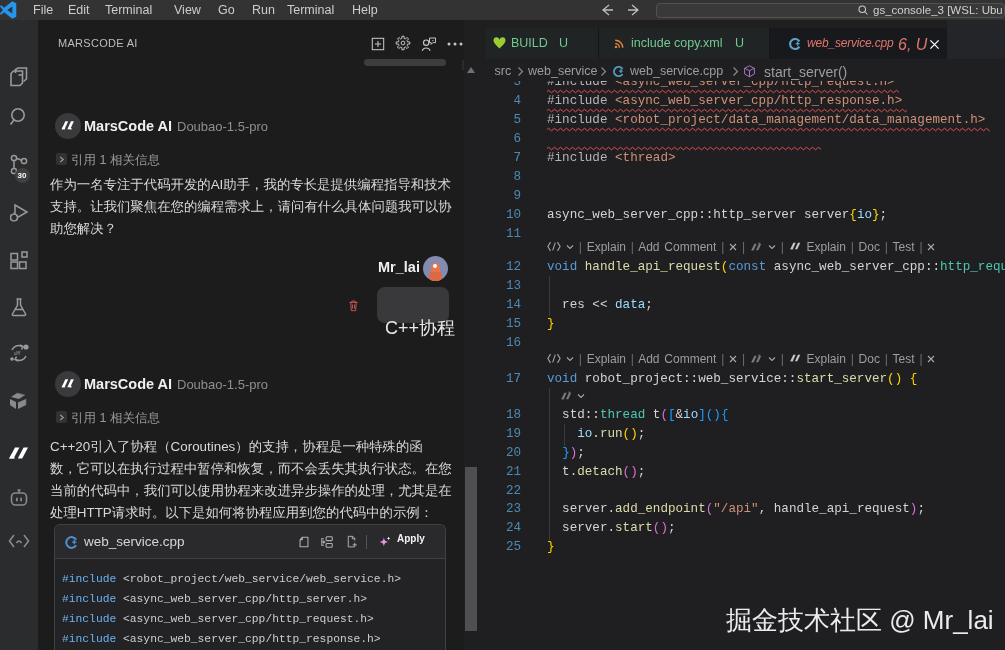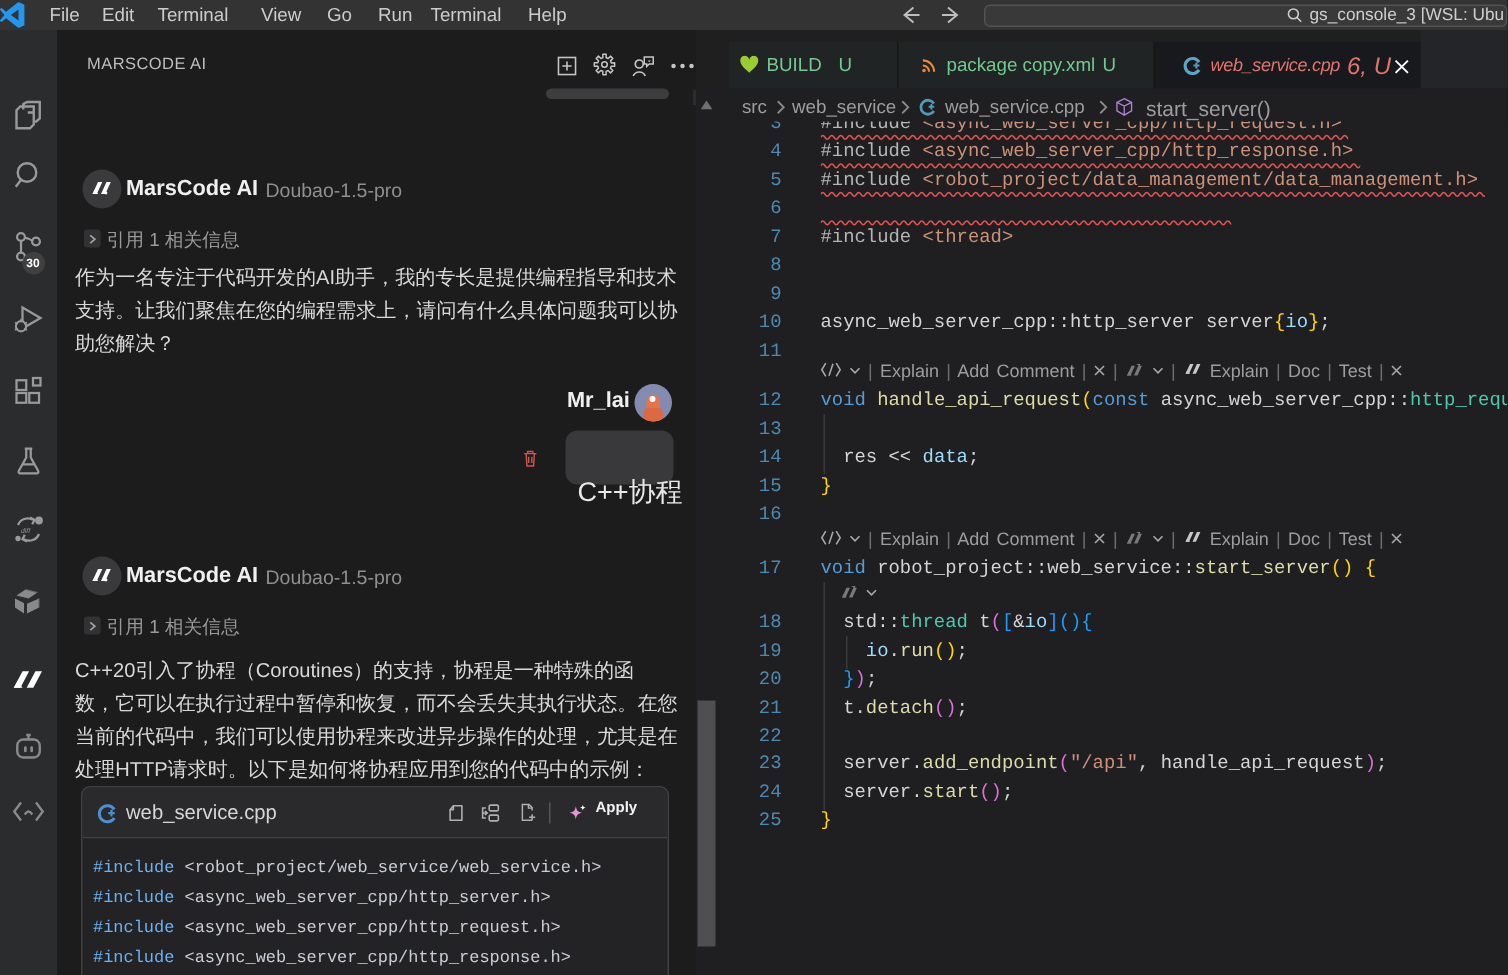--- a/index.html
+++ b/index.html
@@ -266,21 +266,21 @@
     <span class="abs" style="left:47px;top:16px;font-size:12.5px;color:#73c991;">BUILD</span>
     <span class="abs" style="left:95px;top:16px;font-size:12.5px;color:#73c991;">U</span>
     <svg class="abs" style="left:149px;top:18px" width="12" height="12" viewBox="0 0 16 16">
       <g fill="none" stroke="#e8883e" stroke-width="1.8">
         <path d="M3 13 a10 10 0 0 1 0-10" transform="rotate(90 8 8)" display="none"></path>
         <path d="M3 3 a10 10 0 0 1 10 10"></path>
         <path d="M3 7.5 a5.5 5.5 0 0 1 5.5 5.5"></path>
       </g>
       <circle cx="4" cy="12" r="1.6" fill="#e8883e"></circle>
     </svg>
-    <span class="abs" style="left:167px;top:16px;font-size:12.5px;color:#73c991;">package copy.xml</span>
+    <span class="abs" style="left:167px;top:16px;font-size:12.5px;color:#73c991;">include copy.xml</span>
     <span class="abs" style="left:271px;top:16px;font-size:12.5px;color:#73c991;">U</span>
     <svg class="abs" style="left:324px;top:17px" width="14" height="14" viewBox="0 0 24 24">
       <path d="M19.5 7.5 A8.6 8.6 0 1 0 19.5 16.5" fill="none" stroke="#5da5c8" stroke-width="3.6"></path>
       <g fill="#519aba">
         <rect x="13" y="10.2" width="7" height="2.4" rx="0.4"></rect>
         <rect x="15.3" y="7.9" width="2.4" height="7" rx="0.4"></rect>
       </g>
     </svg>
     <span class="abs" style="left:343px;top:16px;font-size:12px;font-style:italic;color:#e0756f;letter-spacing:-0.2px;">web_service.cpp</span>
     <span class="abs" style="left:434px;top:16px;font-size:16px;font-style:italic;color:#e0756f;">6, U</span>
@@ -437,13 +437,14 @@
           <path d="M0 2.5 q1.5 -2.5 3 0 q1.5 2.5 3 0 q1.5 -2.5 3 0 q1.5 2.5 3 0 q1.5 -2.5 3 0 q1.5 2.5 3 0 q1.5 -2.5 3 0 q1.5 2.5 3 0 q1.5 -2.5 3 0 q1.5 2.5 3 0 q1.5 -2.5 3 0 q1.5 2.5 3 0 q1.5 -2.5 3 0 q1.5 2.5 3 0 q1.5 -2.5 3 0 q1.5 2.5 3 0 q1.5 -2.5 3 0 q1.5 2.5 3 0 q1.5 -2.5 3 0 q1.5 2.5 3 0 q1.5 -2.5 3 0 q1.5 2.5 3 0 q1.5 -2.5 3 0 q1.5 2.5 3 0 q1.5 -2.5 3 0 q1.5 2.5 3 0 q1.5 -2.5 3 0 q1.5 2.5 3 0 q1.5 -2.5 3 0 q1.5 2.5 3 0 q1.5 -2.5 3 0 q1.5 2.5 3 0 q1.5 -2.5 3 0 q1.5 2.5 3 0 q1.5 -2.5 3 0 q1.5 2.5 3 0 q1.5 -2.5 3 0 q1.5 2.5 3 0 q1.5 -2.5 3 0 q1.5 2.5 3 0 q1.5 -2.5 3 0 q1.5 2.5 3 0 q1.5 -2.5 3 0 q1.5 2.5 3 0 q1.5 -2.5 3 0 q1.5 2.5 3 0 q1.5 -2.5 3 0 q1.5 2.5 3 0 q1.5 -2.5 3 0 q1.5 2.5 3 0 q1.5 -2.5 3 0 q1.5 2.5 3 0 q1.5 -2.5 3 0 q1.5 2.5 3 0 q1.5 -2.5 3 0 q1.5 2.5 3 0 q1.5 -2.5 3 0 q1.5 2.5 3 0 q1.5 -2.5 3 0 q1.5 2.5 3 0 q1.5 -2.5 3 0 q1.5 2.5 3 0 q1.5 -2.5 3 0 q1.5 2.5 3 0 q1.5 -2.5 3 0 q1.5 2.5 3 0 q1.5 -2.5 3 0 q1.5 2.5 3 0 q1.5 -2.5 3 0 q1.5 2.5 3 0 q1.5 -2.5 3 0 q1.5 2.5 3 0 q1.5 -2.5 3 0 q1.5 2.5 3 0 q1.5 -2.5 3 0 q1.5 2.5 3 0 q1.5 -2.5 3 0 q1.5 2.5 3 0 q1.5 -2.5 3 0 q1.5 2.5 3 0 q1.5 -2.5 3 0 q1.5 2.5 3 0 q1.5 -2.5 3 0 q1.5 2.5 3 0 q1.5 -2.5 3 0 q1.5 2.5 3 0 q1.5 -2.5 3 0 q1.5 2.5 3 0 q1.5 -2.5 3 0 q1.5 2.5 3 0 q1.5 -2.5 3 0 q1.5 2.5 3 0 q1.5 -2.5 3 0 q1.5 2.5 3 0 q1.5 -2.5 3 0 q1.5 2.5 3 0 q1.5 -2.5 3 0 q1.5 2.5 3 0 q1.5 -2.5 3 0 q1.5 2.5 3 0 q1.5 -2.5 3 0 q1.5 2.5 3 0 q1.5 -2.5 3 0 q1.5 2.5 3 0 q1.5 -2.5 3 0 q1.5 2.5 3 0 q1.5 -2.5 3 0 q1.5 2.5 3 0 q1.5 -2.5 3 0 q1.5 2.5 3 0 q1.5 -2.5 3 0 q1.5 2.5 3 0 q1.5 -2.5 3 0 q1.5 2.5 3 0 q1.5 -2.5 3 0 q1.5 2.5 3 0 q1.5 -2.5 3 0 q1.5 2.5 3 0 q1.5 -2.5 3 0 q1.5 2.5 3 0 q1.5 -2.5 3 0 q1.5 2.5 3 0 q1.5 -2.5 3 0 q1.5 2.5 3 0 q1.5 -2.5 3 0 q1.5 2.5 3 0 q1.5 -2.5 3 0 q1.5 2.5 3 0 q1.5 -2.5 3 0 q1.5 2.5 3 0 q1.5 -2.5 3 0 q1.5 2.5 3 0 q1.5 -2.5 3 0 q1.5 2.5 3 0 q1.5 -2.5 3 0 q1.5 2.5 3 0 q1.5 -2.5 3 0 q1.5 2.5 3 0 q1.5 -2.5 3 0 q1.5 2.5 3 0 q1.5 -2.5 3 0 q1.5 2.5 3 0 q1.5 -2.5 3 0 q1.5 2.5 3 0 q1.5 -2.5 3 0 q1.5 2.5 3 0 q1.5 -2.5 3 0 q1.5 2.5 3 0 " fill="none" stroke="#e05252" stroke-width="1"></path>
         </svg>
       </div>
       <div class="abs" style="left:83px;top:64.5px;width:274px;height:5px;overflow:hidden">
         <svg width="274" height="5" viewBox="0 0 274 5" style="position:absolute">
           <path d="M0 2.5 q1.5 -2.5 3 0 q1.5 2.5 3 0 q1.5 -2.5 3 0 q1.5 2.5 3 0 q1.5 -2.5 3 0 q1.5 2.5 3 0 q1.5 -2.5 3 0 q1.5 2.5 3 0 q1.5 -2.5 3 0 q1.5 2.5 3 0 q1.5 -2.5 3 0 q1.5 2.5 3 0 q1.5 -2.5 3 0 q1.5 2.5 3 0 q1.5 -2.5 3 0 q1.5 2.5 3 0 q1.5 -2.5 3 0 q1.5 2.5 3 0 q1.5 -2.5 3 0 q1.5 2.5 3 0 q1.5 -2.5 3 0 q1.5 2.5 3 0 q1.5 -2.5 3 0 q1.5 2.5 3 0 q1.5 -2.5 3 0 q1.5 2.5 3 0 q1.5 -2.5 3 0 q1.5 2.5 3 0 q1.5 -2.5 3 0 q1.5 2.5 3 0 q1.5 -2.5 3 0 q1.5 2.5 3 0 q1.5 -2.5 3 0 q1.5 2.5 3 0 q1.5 -2.5 3 0 q1.5 2.5 3 0 q1.5 -2.5 3 0 q1.5 2.5 3 0 q1.5 -2.5 3 0 q1.5 2.5 3 0 q1.5 -2.5 3 0 q1.5 2.5 3 0 q1.5 -2.5 3 0 q1.5 2.5 3 0 q1.5 -2.5 3 0 q1.5 2.5 3 0 q1.5 -2.5 3 0 q1.5 2.5 3 0 q1.5 -2.5 3 0 q1.5 2.5 3 0 q1.5 -2.5 3 0 q1.5 2.5 3 0 q1.5 -2.5 3 0 q1.5 2.5 3 0 q1.5 -2.5 3 0 q1.5 2.5 3 0 q1.5 -2.5 3 0 q1.5 2.5 3 0 q1.5 -2.5 3 0 q1.5 2.5 3 0 q1.5 -2.5 3 0 q1.5 2.5 3 0 q1.5 -2.5 3 0 q1.5 2.5 3 0 q1.5 -2.5 3 0 q1.5 2.5 3 0 q1.5 -2.5 3 0 q1.5 2.5 3 0 q1.5 -2.5 3 0 q1.5 2.5 3 0 q1.5 -2.5 3 0 q1.5 2.5 3 0 q1.5 -2.5 3 0 q1.5 2.5 3 0 q1.5 -2.5 3 0 q1.5 2.5 3 0 q1.5 -2.5 3 0 q1.5 2.5 3 0 q1.5 -2.5 3 0 q1.5 2.5 3 0 q1.5 -2.5 3 0 q1.5 2.5 3 0 q1.5 -2.5 3 0 q1.5 2.5 3 0 q1.5 -2.5 3 0 q1.5 2.5 3 0 q1.5 -2.5 3 0 q1.5 2.5 3 0 q1.5 -2.5 3 0 q1.5 2.5 3 0 q1.5 -2.5 3 0 q1.5 2.5 3 0 " fill="none" stroke="#e05252" stroke-width="1"></path>
         </svg>
       </div>
     </div>
 
+    <div class="abs" style="left:262px;top:583px;font-size:26px;color:#ebebeb;white-space:nowrap;">掘金技术社区 @ Mr_lai</div>
   </div>
 
 </body></html>

